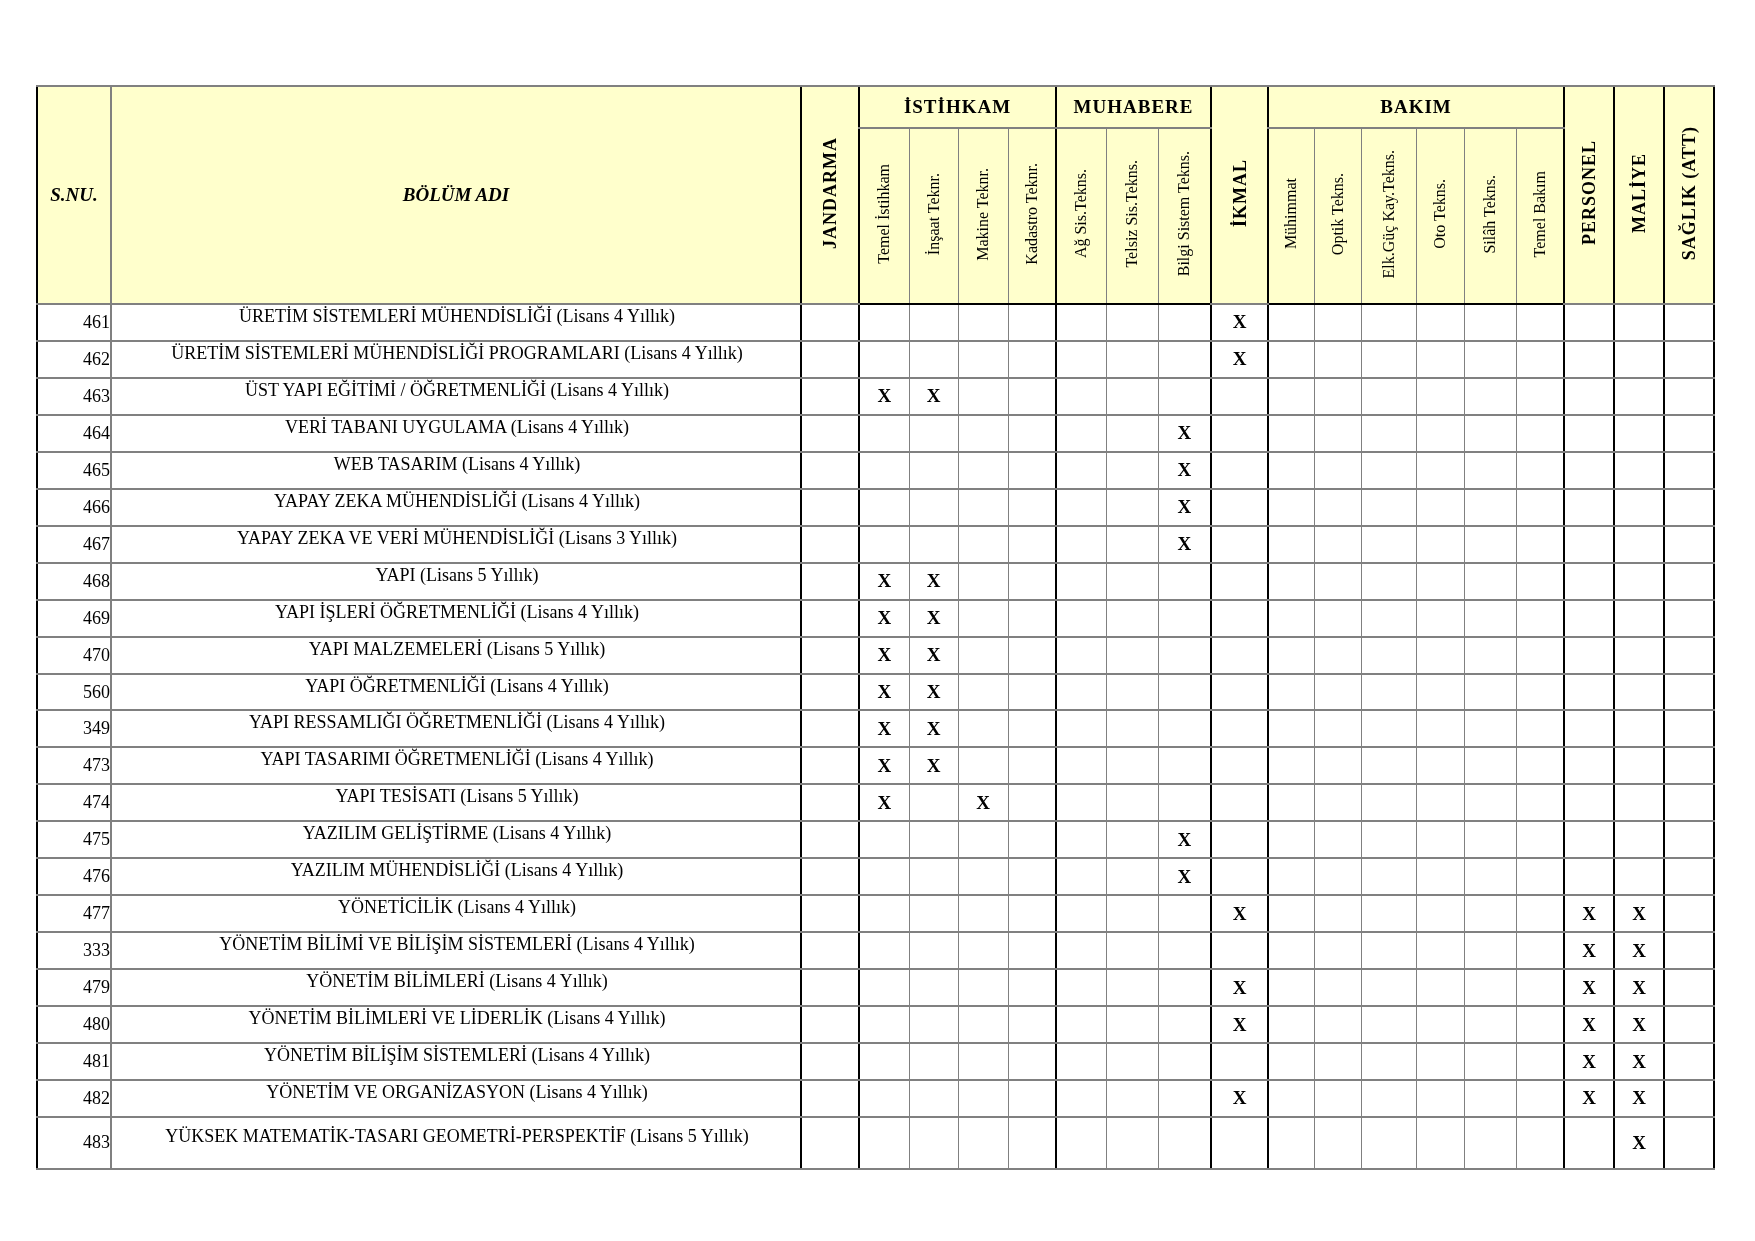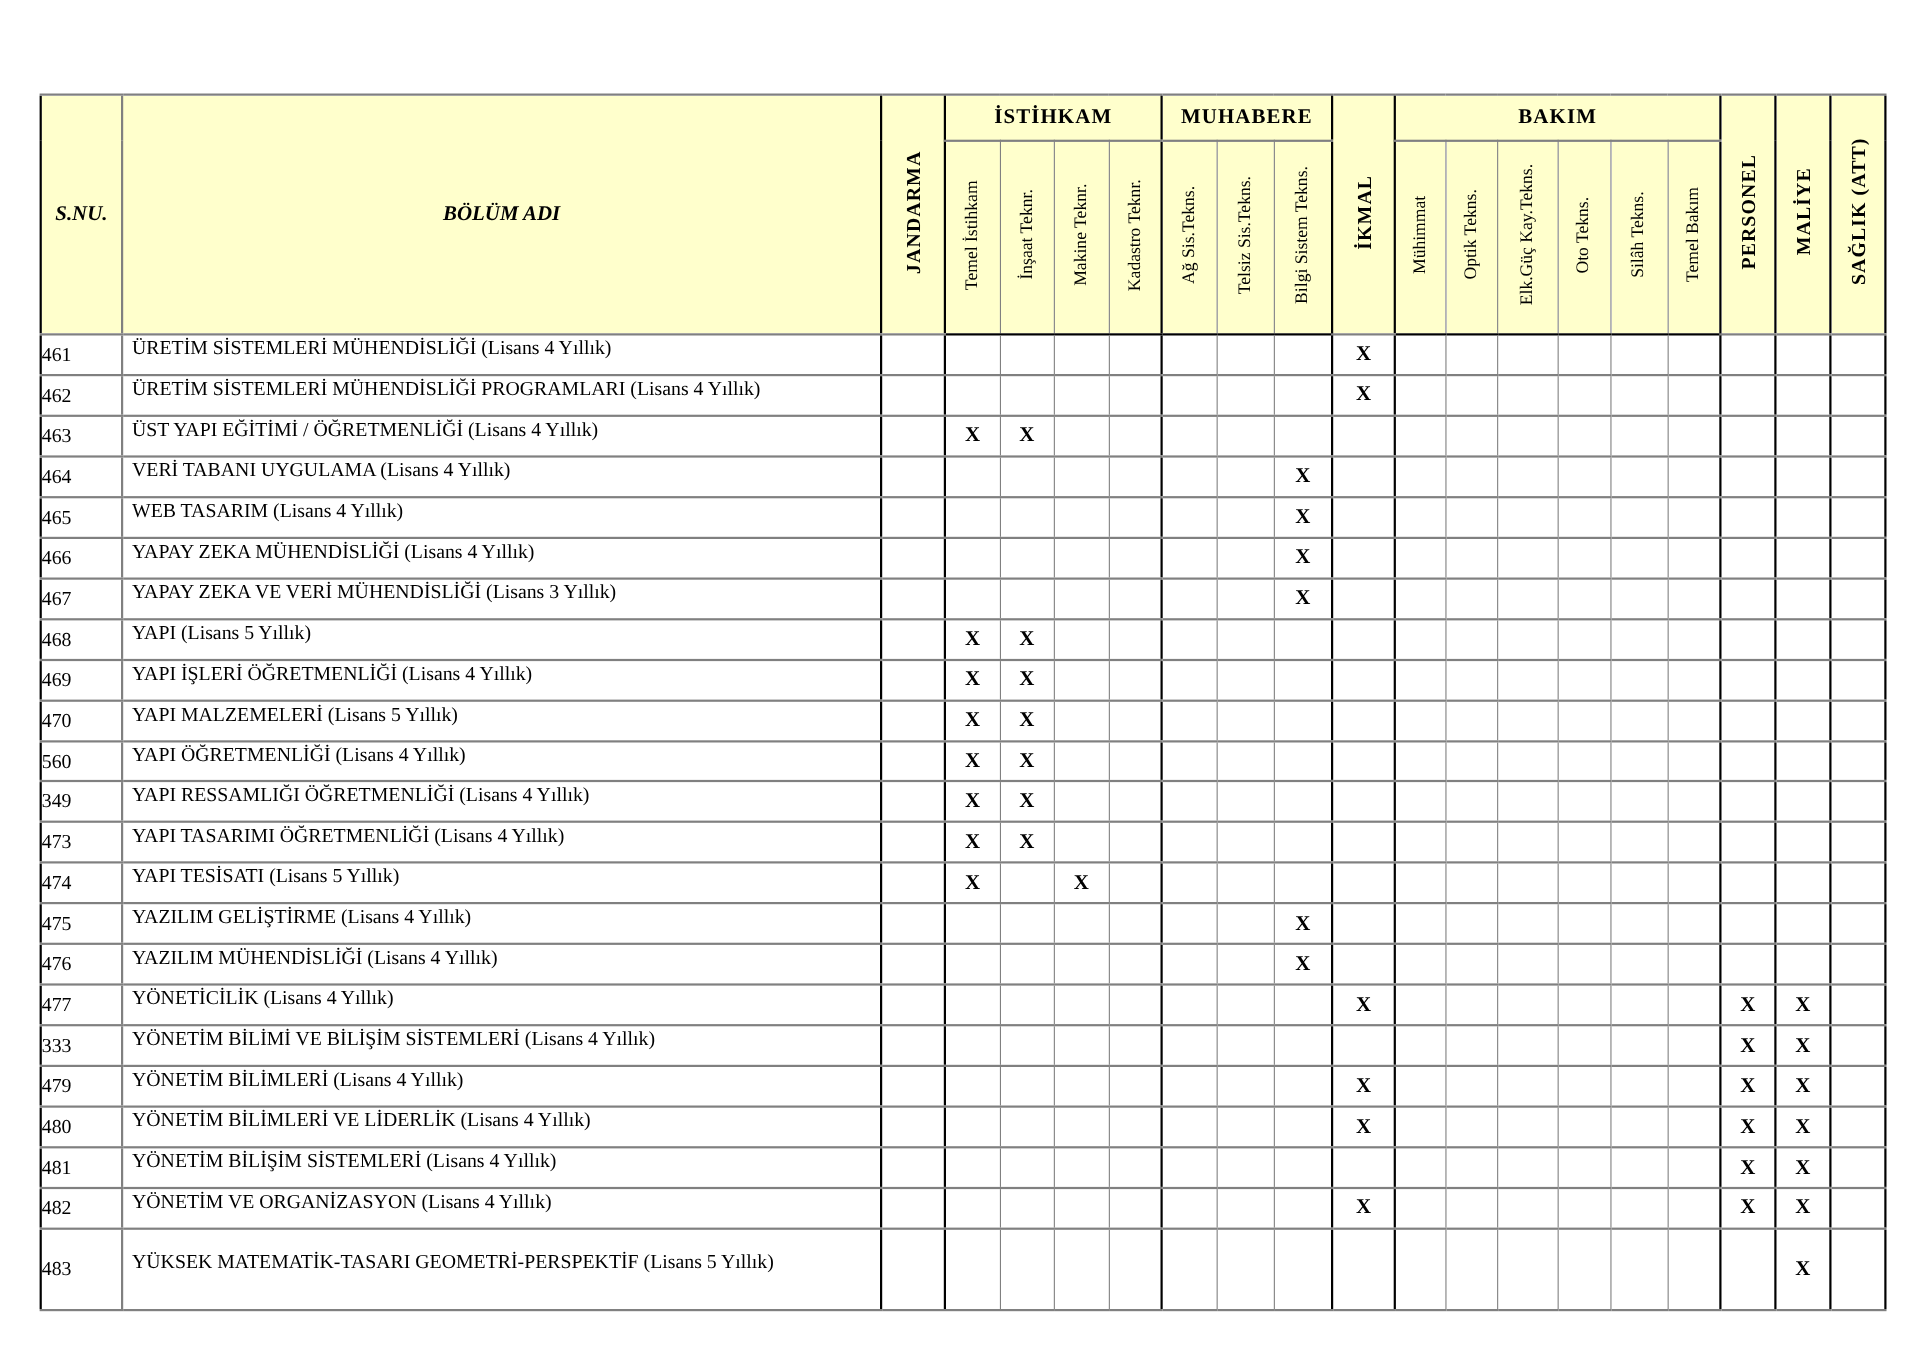--- a/index.html
+++ b/index.html
@@ -36,23 +36,23 @@
     writing-mode:vertical-rl;
     transform:rotate(180deg);
     white-space:nowrap;
     line-height:1;
   }
   th.branch .vert{font-size:18px;font-weight:bold;letter-spacing:1px;}
   th.sub .vert{font-size:16px;font-weight:normal;}
   .bl{border-left:2px solid #000000 !important;}
   .glz{border-left:2px solid #808080 !important;}
   tbody tr{height:33px;}
-  tbody tr.tall{height:74px;}
-  td.no{font-size:18px;text-align:left;vertical-align:middle;}
-  td.name{font-size:18px;text-align:left;vertical-align:middle;padding:1px 6px 12px 8px;line-height:1.22;}
+  tbody tr.tall{height:52px;}
+  td.no{font-size:18px;text-align:right;vertical-align:middle;}
+  td.name{font-size:18px;text-align:center;vertical-align:middle;padding:1px 6px 12px 8px;line-height:1.22;}
   td.mark{font-size:19px;font-weight:bold;text-align:center;vertical-align:middle;}
   .footer{
     position:absolute;left:36px;top:1112px;width:1677px;
     text-align:center;font-size:20px;
   }
 </style>
 </head>
 <body>
 
 <div class="page">

